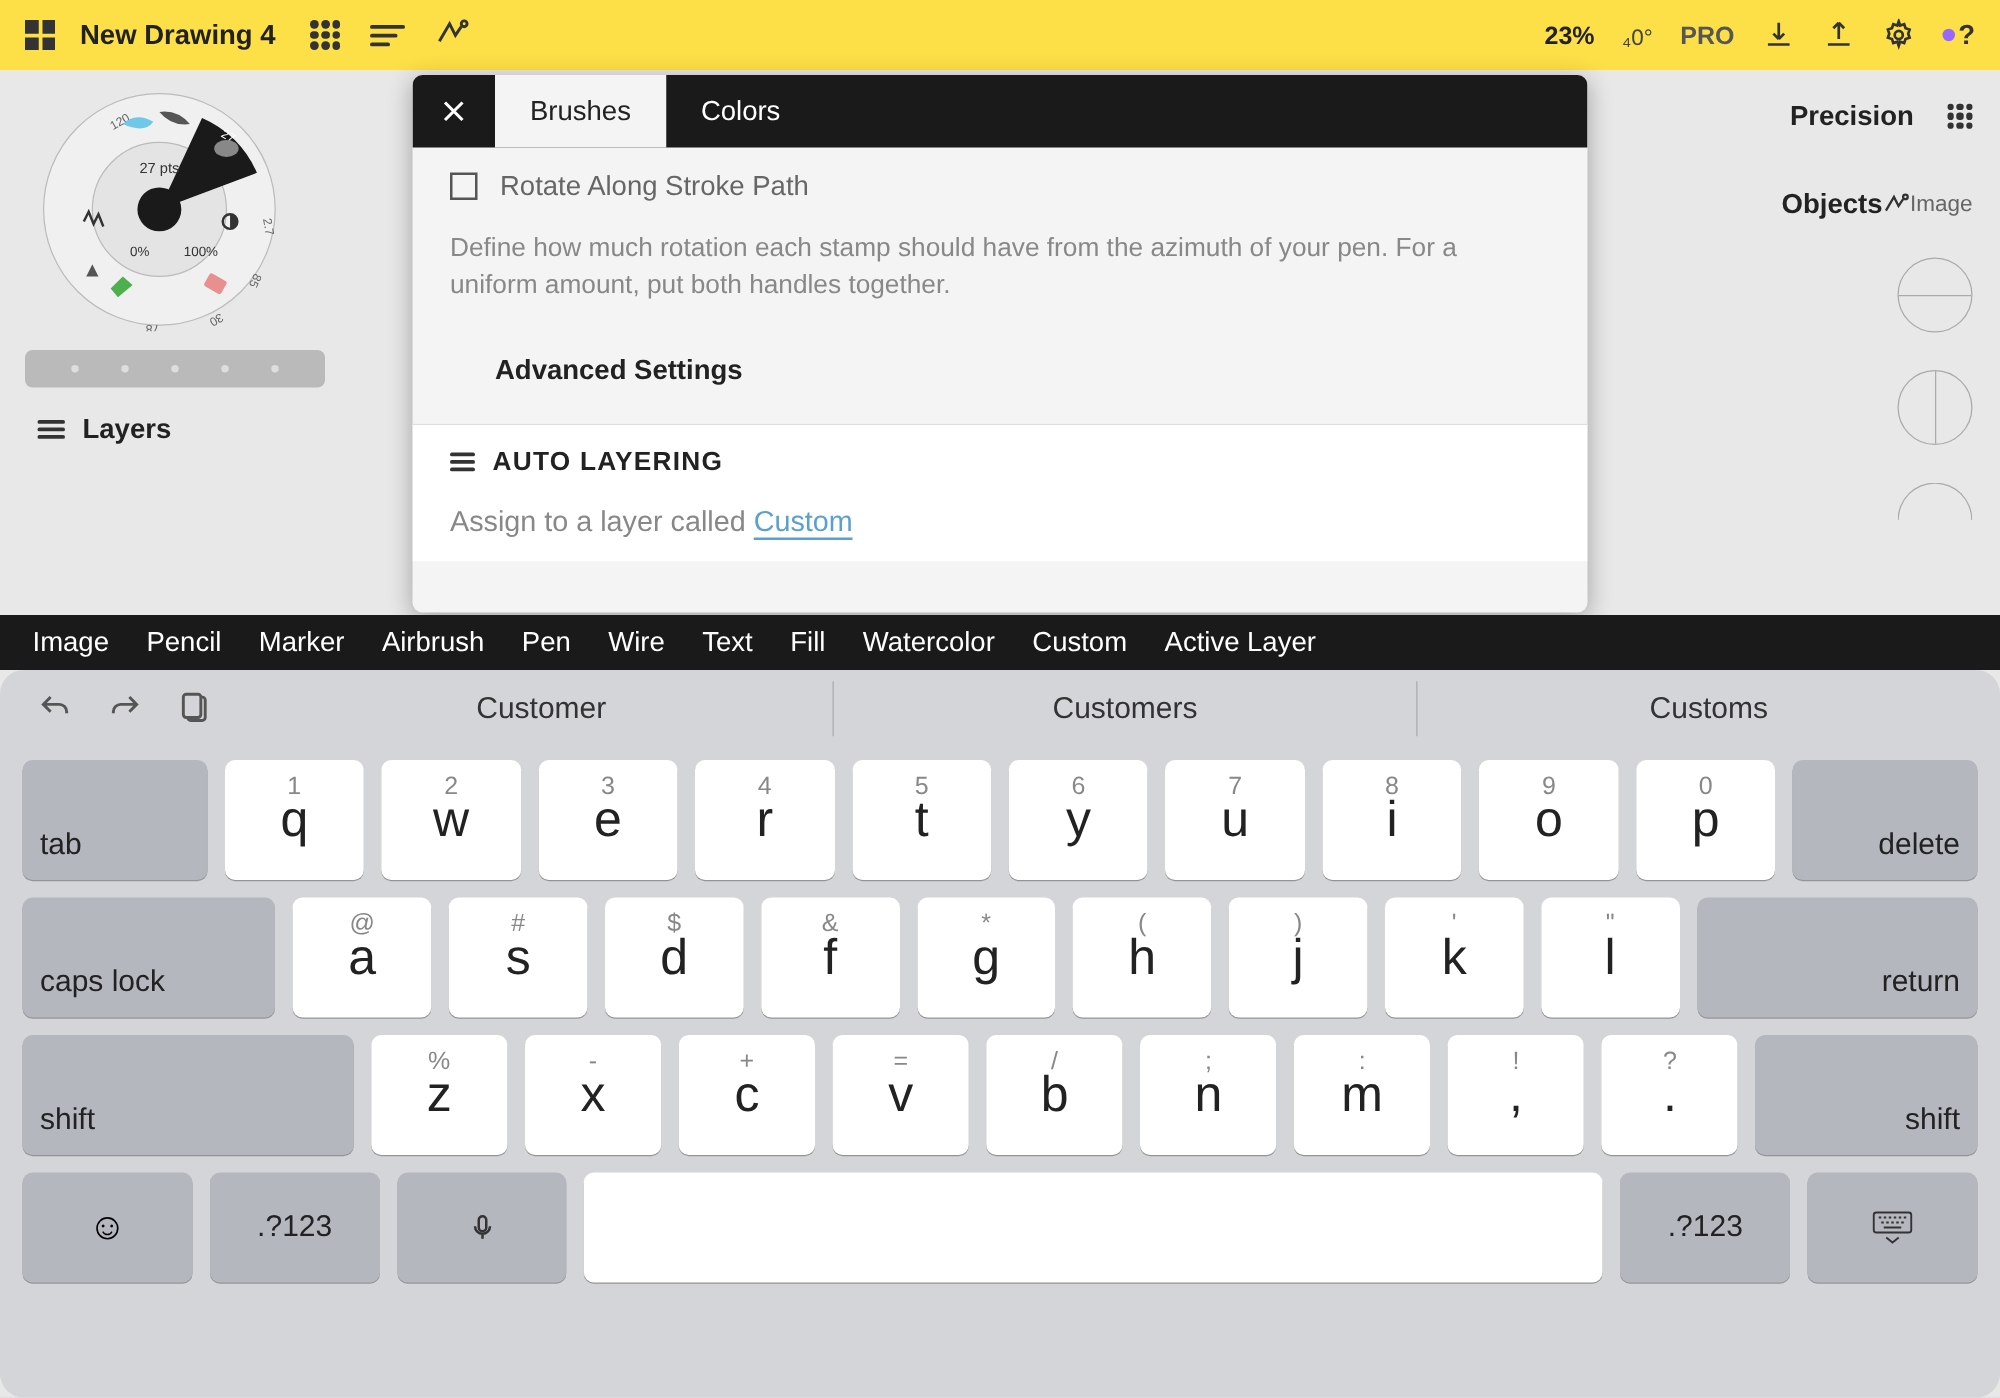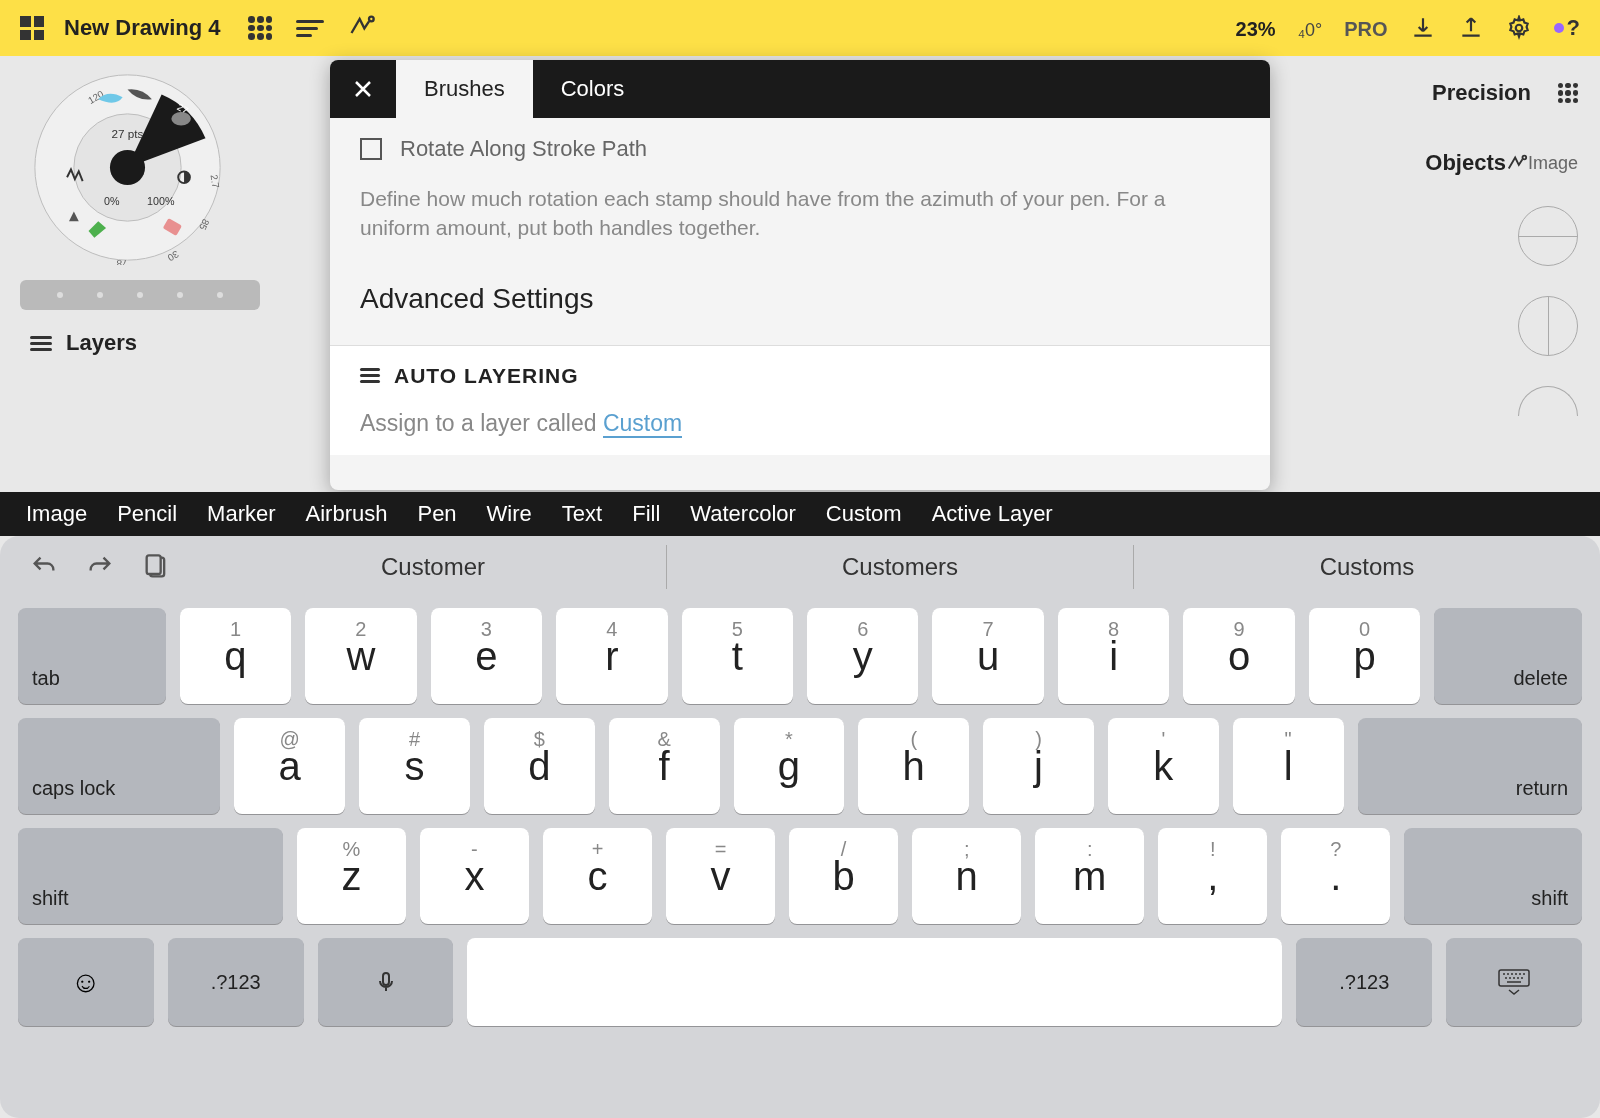--- a/index.html
+++ b/index.html
@@ -38,21 +38,21 @@
 .modal-header { height: 58px; background: #1a1a1a; display: flex; }
 .close-btn { width: 66px; height: 58px; display: flex; align-items: center; justify-content: center; color: #fff; }
 .tab { padding: 0 28px; display: flex; align-items: center; font-size: 22px; font-weight: 500; }
 .tab.active { background: #f4f4f4; color: #222; }
 .tab.inactive { color: #fff; }
 .modal-body { padding: 18px 30px; }
 .checkbox-row { display: flex; align-items: center; gap: 18px; }
 .checkbox { width: 22px; height: 22px; border: 2.5px solid #555; }
 .checkbox-label { font-size: 22px; color: #666; }
 .help-text { margin-top: 22px; font-size: 21px; color: #888; line-height: 1.4; }
-.section-header { margin-top: 40px; font-size: 28px; font-weight: 400; color: #222; padding-bottom: 30px; }
+.section-header { margin-top: 40px; font-size: 22px; font-weight: 700; color: #222; padding-bottom: 30px; margin-left: 36px; }
 .sub-section { background: #fff; margin: 0 -30px; padding: 18px 30px; border-top: 1px solid #ddd; }
 .auto-layer-header { display: flex; align-items: center; gap: 14px; font-size: 21px; font-weight: 700; letter-spacing: 1px; color: #222; }
 .assign-row { margin-top: 22px; font-size: 23px; color: #888; }
 .custom-input { color: #5aa0d0; border-bottom: 2px solid #5aa0d0; }
 
 
 .right-panel { position: absolute; right: 22px; top: 80px; text-align: right; }
 .precision-row { display: flex; align-items: center; gap: 27px; justify-content: flex-end; font-size: 22px; font-weight: 600; color: #222; }
 .objects-row { margin-top: 44px; display: flex; align-items: center; gap: 0; justify-content: flex-end; font-size: 22px; font-weight: 600; color: #222; }
 .more-link { font-size: 18px; color: #666; font-weight: 400; }
@@ -77,21 +77,21 @@
 .key { background: #fff; border-radius: 8px; box-shadow: 0 1px 0 rgba(0,0,0,0.3); height: 96px; display: flex; flex-direction: column; align-items: center; justify-content: center; position: relative; flex: 1; }
 .key.gray { background: #b4b7bd; }
 .key .sub { position: absolute; top: 10px; font-size: 20px; color: #888; }
 .key .main { font-size: 40px; color: #222; }
 .key.wide-tab { flex: 1.2; align-items: flex-start; justify-content: flex-end; padding: 0 0 14px 14px; }
 .key.wide-del { flex: 1.2; align-items: flex-end; justify-content: flex-end; padding: 0 14px 14px 0; }
 .key.wide-caps { flex: 1.7; align-items: flex-start; justify-content: flex-end; padding: 0 0 14px 14px; }
 .key.wide-return { flex: 1.9; align-items: flex-end; justify-content: flex-end; padding: 0 14px 14px 0; }
 .key.wide-shift { flex: 2.3; align-items: flex-start; justify-content: flex-end; padding: 0 0 14px 14px; }
 .key.wide-shift-r { flex: 1.5; align-items: flex-end; justify-content: flex-end; padding: 0 14px 14px 0; }
-.key .label { font-size: 20px; color: #222; }
+.key .label { font-size: 24px; color: #222; }
 .key.space { flex: 6; }
 .key.emoji, .key.num, .key.mic, .key.dismiss { flex: 1; }
 .key .emoji-face { font-size: 30px; }
 .kb-row.row4 .key { height: 88px; }
 </style>
 </head>
 <body>
 
 <div class="top-toolbar">
   <div class="app-grid-icon">

